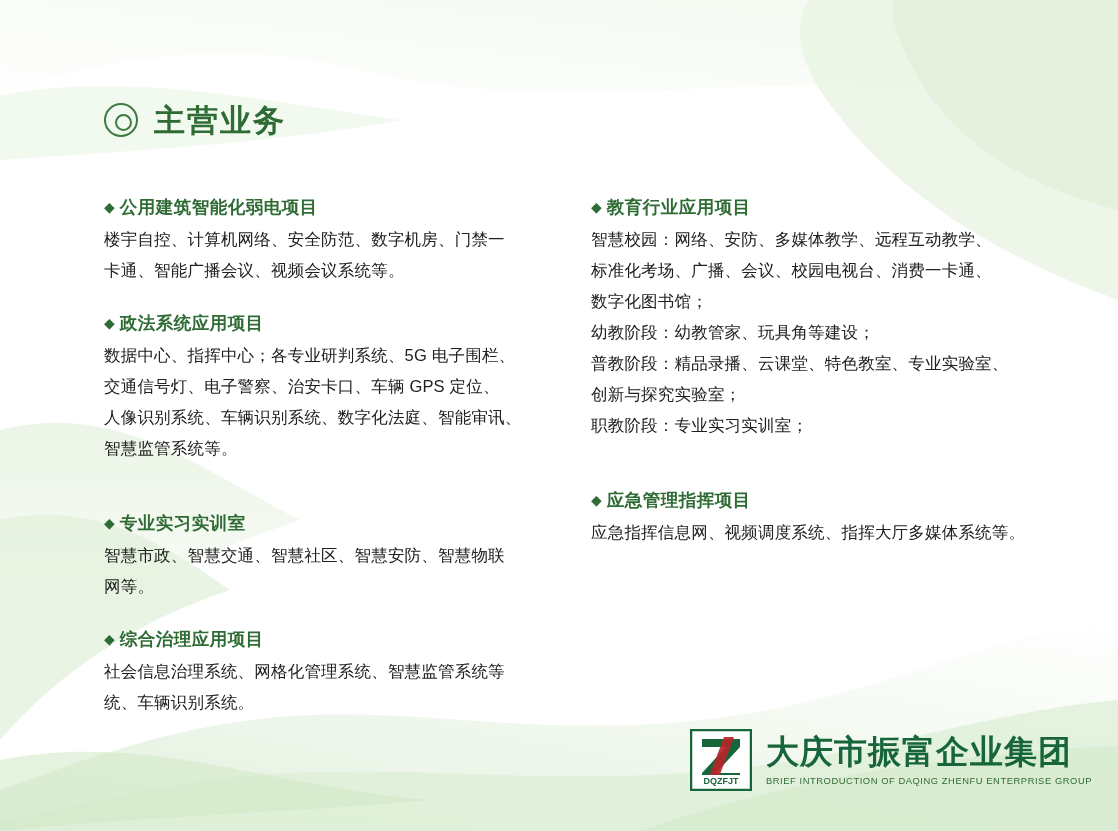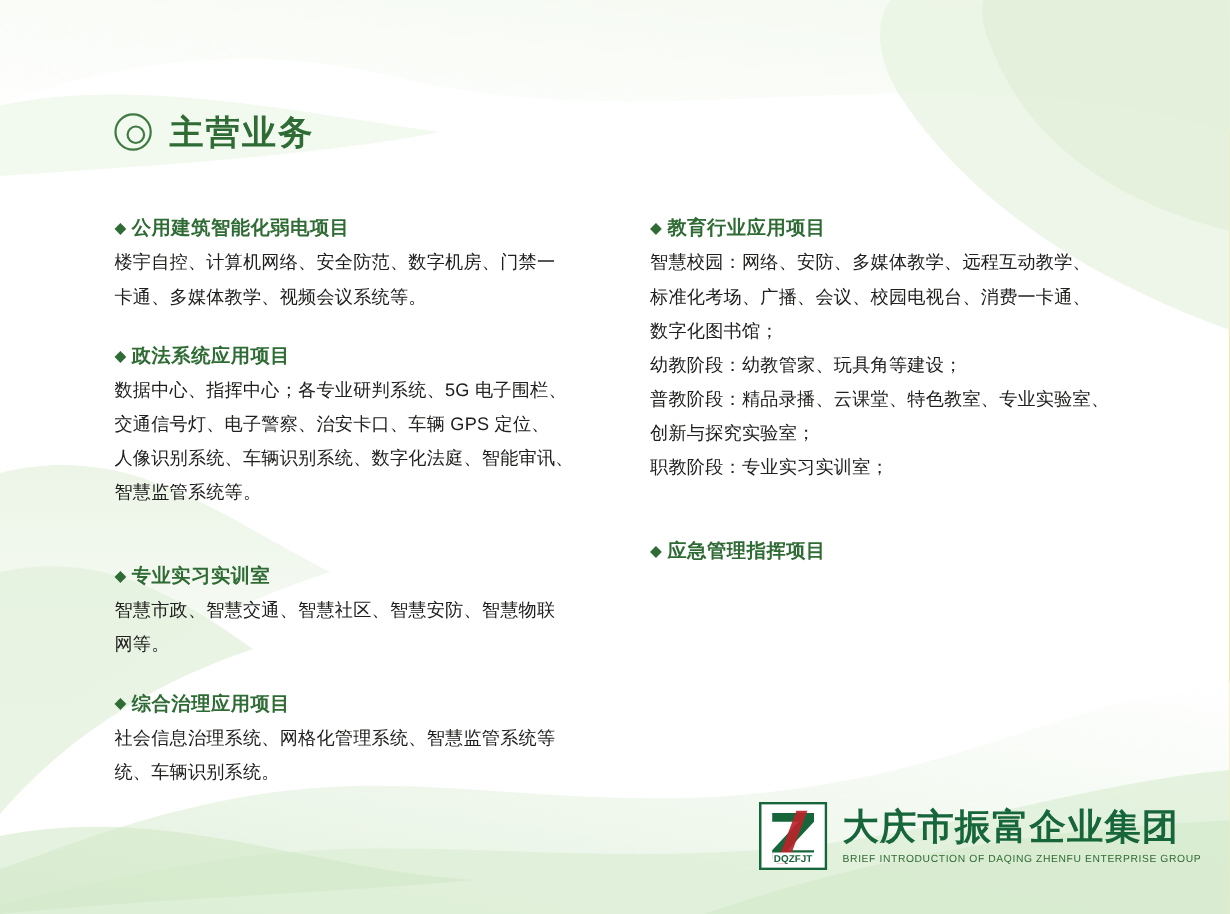--- a/index.html
+++ b/index.html
@@ -10,21 +10,21 @@
     width: 1118px;
     height: 831px;
     font-family: "Liberation Sans", sans-serif;
     background: #ffffff;
     overflow: hidden;
   }
   #page {
     position: relative;
     width: 1118px;
     height: 831px;
-    background: #eab308;
+    background: #bef264;
     overflow: hidden;
   }
   
   .bg-layer {
     position: absolute;
     inset: 0;
     pointer-events: none;
   }
   .bg-layer svg {
     display: block;
@@ -199,21 +199,21 @@
 
     <div class="col col-left">
 
       <div class="section" style="margin-bottom:26px;">
         <div class="section-head">
           <span class="diamond">◆</span>
           <span class="section-title">公用建筑智能化弱电项目</span>
         </div>
         <div class="section-body">
           <span class="ln">楼宇自控、计算机网络、安全防范、数字机房、门禁一</span>
-          <span class="ln">卡通、多媒体教学、视频会议系统等。</span>
+          <span class="ln">卡通、智能广播会议、视频会议系统等。</span>
         </div>
       </div>
 
       <div class="section" style="margin-bottom:48px;">
         <div class="section-head">
           <span class="diamond">◆</span>
           <span class="section-title">政法系统应用项目</span>
         </div>
         <div class="section-body">
           <span class="ln">数据中心、指挥中心；各专业研判系统、5G 电子围栏、</span>
@@ -262,20 +262,23 @@
           <span class="ln">普教阶段：精品录播、云课堂、特色教室、专业实验室、</span>
           <span class="ln">创新与探究实验室；</span>
           <span class="ln">职教阶段：专业实习实训室；</span>
         </div>
       </div>
 
       <div class="section">
         <div class="section-head">
           <span class="diamond">◆</span>
           <span class="section-title">应急管理指挥项目</span>
+        </div>
+        <div class="section-body">
+          <span class="ln">应急指挥信息网、视频调度系统、指挥大厅多媒体系统等。</span>
         </div>
       </div>
 
     </div>
 
   </div>
 
   <div class="logo-block">
     <div class="logo-mark">
       <svg width="62" height="62" viewBox="0 0 62 62" xmlns="http://www.w3.org/2000/svg">

